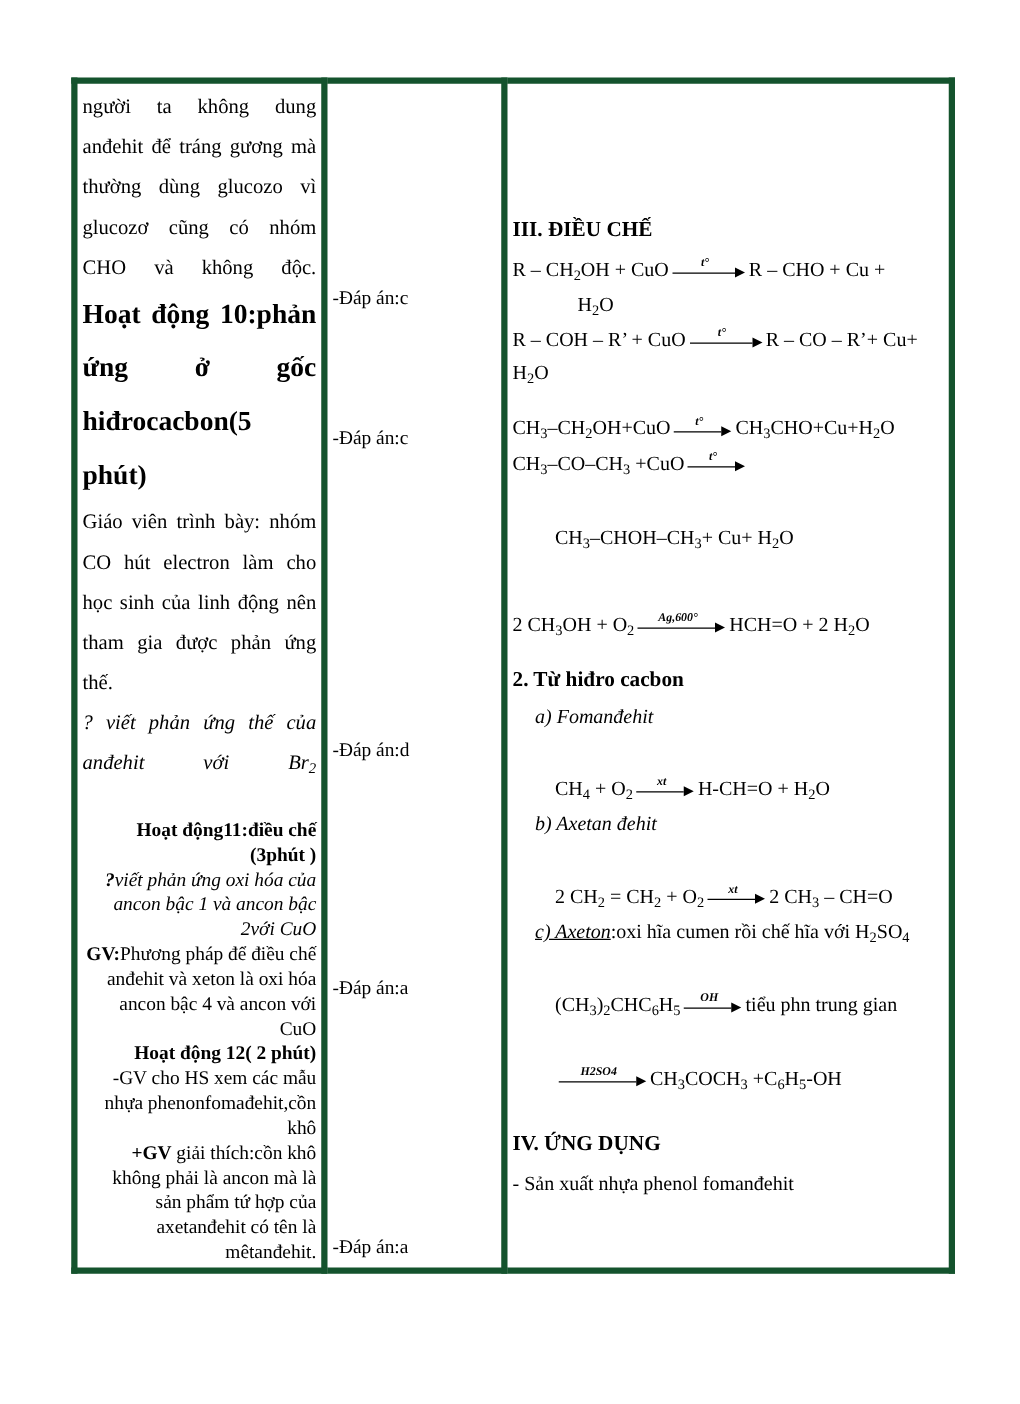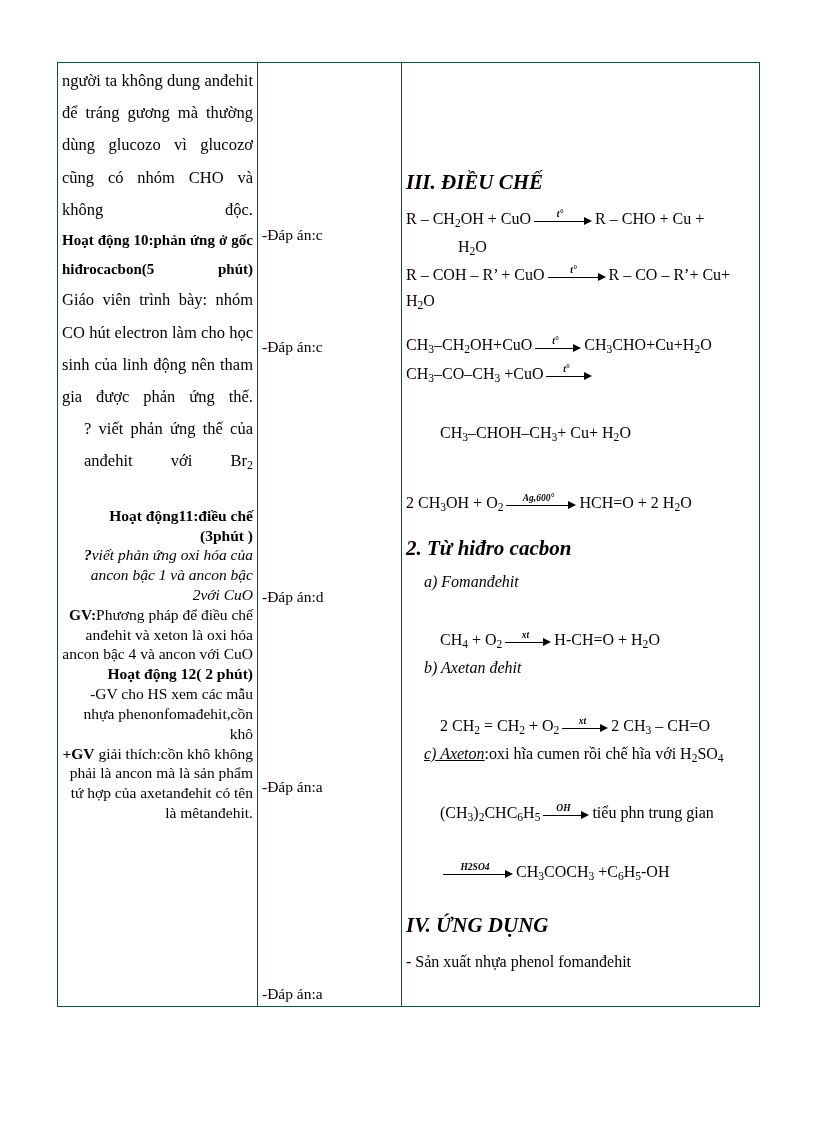--- a/index.html
+++ b/index.html
@@ -23,72 +23,71 @@
   }
   table.doc-table {
     position: absolute;
     left: 57px;
     top: 62px;
     width: 702px;
     border-collapse: collapse;
     table-layout: fixed;
   }
   table.doc-table td {
-    border: 1px solid #14532d;
+    border: 5px solid #14532d;
     vertical-align: top;
     padding: 2px 4px;
   }
   .col-left { width: 200px; }
   .col-mid  { width: 144px; margin-top: 24px; }
   .col-right{ width: 358px; }
 
   .cell-inner { min-height: 10px; }
 
   
   .lead-just {
     font-size: 16.5px;
     line-height: 1.95;
     text-align: justify;
     text-align-last: justify;
   }
   .bold-just {
     font-weight: bold;
-    font-size: 15px;
+    font-size: 22px;
     line-height: 1.95;
     text-align: justify;
     text-align-last: justify;
   }
   .ital-just {
+    font-style: italic;
     font-size: 16.5px;
     line-height: 1.95;
     text-align: justify;
     text-align-last: justify;
-    margin-left: 22px;
   }
   .tight {
     font-size: 15.5px;
     line-height: 1.28;
     text-align: right;
   }
   .tight.b { font-weight: bold; }
   .tight.i { font-style: italic; }
 
   .ans {
     font-size: 15.5px;
     line-height: 1.3;
   }
   .spacer-lg { height: 160px; }
   .spacer-md { height: 92px; }
 
   
   .rc { font-size: 16px; line-height: 1.5; }
   .rc-head {
     font-weight: bold;
-    font-style: italic;
-    font-size: 21px;
+    font-size: 17px;
     margin: 2px 0 8px 0;
   }
   .eq {
     font-size: 16px;
     line-height: 1.55;
     margin: 2px 0;
     white-space: nowrap;
   }
   .eq.wrapok { white-space: normal; }
   .indent1 { padding-left: 18px; }

